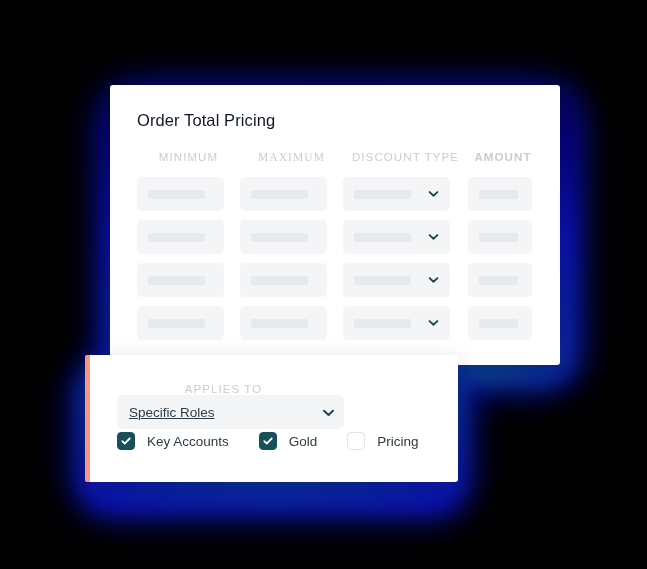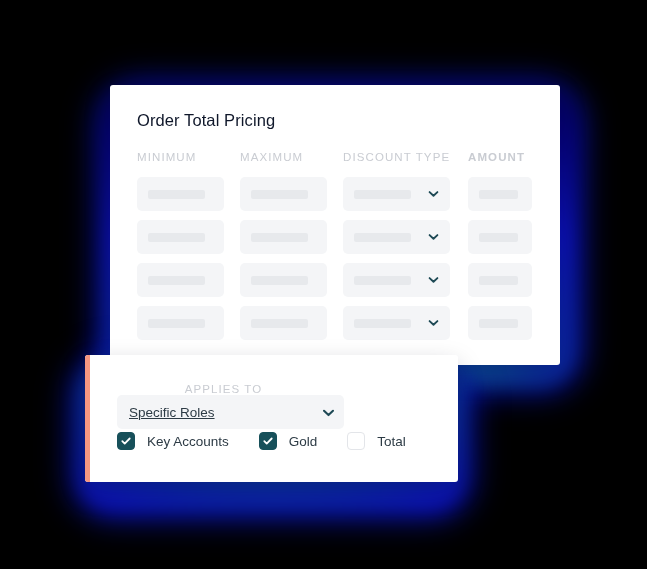--- a/index.html
+++ b/index.html
@@ -69,30 +69,31 @@
 
   .grid {
     position: absolute;
     left: 27px;
     top: 66px;
     right: 14px;
   }
   .grid-head {
     display: flex;
     margin-bottom: 14px;
+    text-align: center;
   }
   .col-head {
     font-size: 11.5px;
     letter-spacing: 1.1px;
     color: #c9ccd2;
     text-transform: uppercase;
     white-space: nowrap;
   }
   .c-min   { width: 103px; }
-  .c-max   { width: 103px; }
+  .c-max   { width: 103px; font-family: Liberation Serif, serif; }
   .c-disc  { width: 125px; }
   .c-amt   { width: 70px; font-weight: bold;  }
 
   .grid-row {
     display: flex;
     margin-bottom: 9px;
   }
   .field {
     height: 34px;
     background: #f4f5f7;
@@ -349,19 +350,19 @@
         <span class="cbox on">
           <svg width="12" height="12" viewBox="0 0 12 12">
               <path d="M2.3 6.2 L4.7 8.6 L9.7 3.5" fill="none" stroke="#ffffff" stroke-width="1.8" stroke-linecap="round" stroke-linejoin="round"></path>
             </svg>
         </span>
         <span class="check-label">Gold</span>
       </label>
 
       <label class="check-item">
         <span class="cbox off"></span>
-        <span class="check-label">Total</span>
+        <span class="check-label">Pricing</span>
       </label>
 
     </div>
   </div>
 
 </div>
 
 </body></html>

